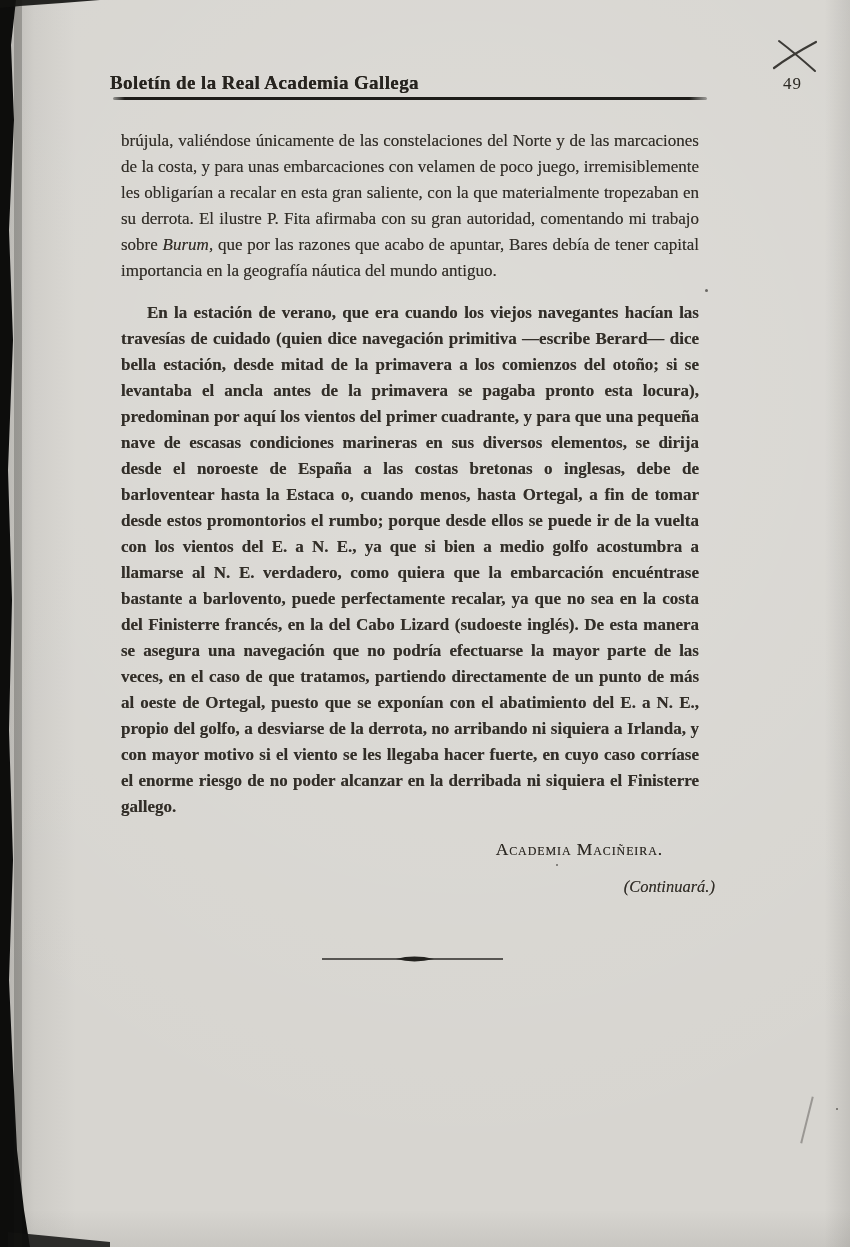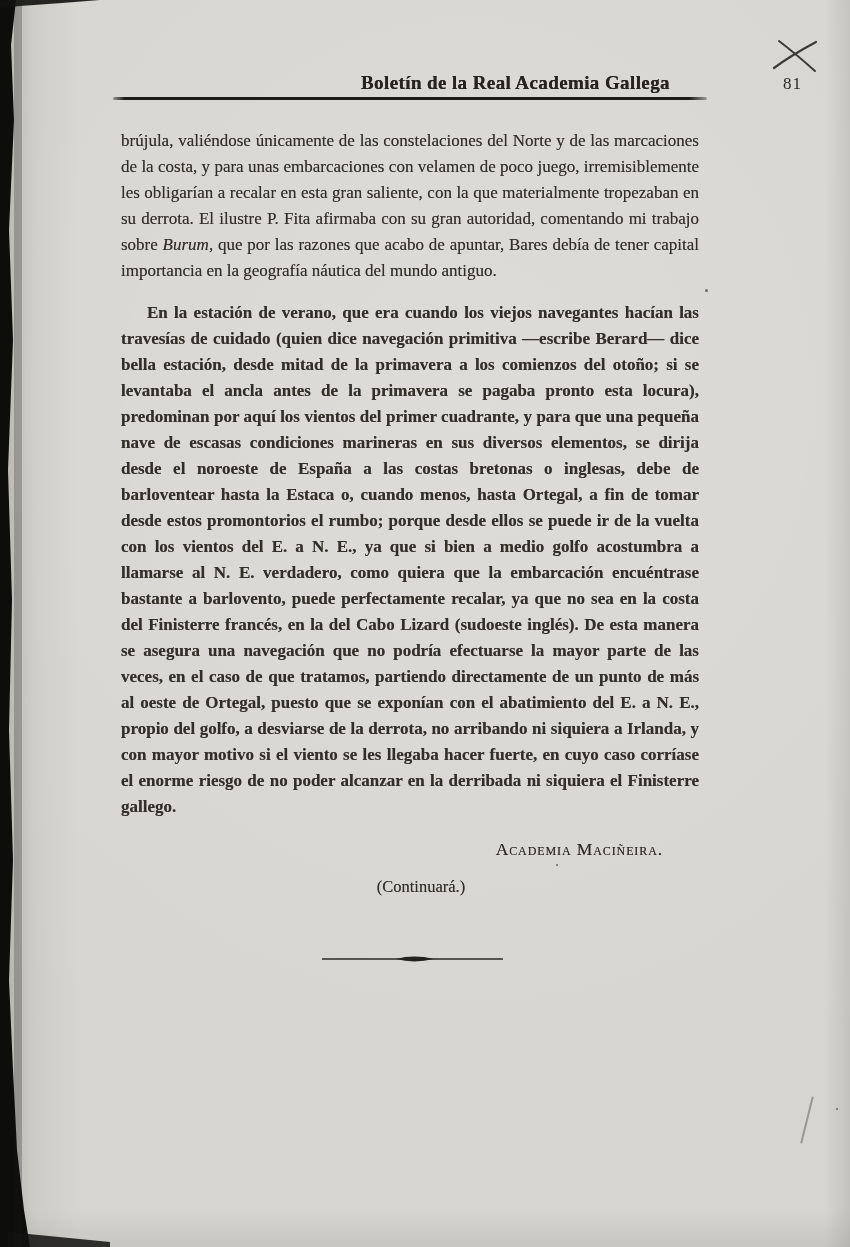--- a/index.html
+++ b/index.html
@@ -24,21 +24,21 @@
   
   .binding-svg { position: absolute; left: 0; top: 0; }
 
   
   .x-mark { position: absolute; left: 770px; top: 38px; }
 
   
   .header-row {
     position: absolute;
     left: 110px; top: 72px; width: 560px;
-    text-align: right;
+    text-align: left;
   }
   .journal-title {
     font-weight: 700;
     font-size: 19px;
     letter-spacing: 0.4px;
     color: #27241f;
     text-shadow: 0 0 0.5px #27241f;
     white-space: nowrap;
   }
   .page-number {
@@ -74,22 +74,23 @@
   .signature {
     margin: 9px 52px 0 0;
     text-align: right;
     font-variant: small-caps;
     letter-spacing: 0.9px;
     font-size: 17.5px;
     color: #2c2822;
   }
   .continuation {
     margin: 12px 0 0 22px;
+    font-style: italic;
     font-size: 16.5px;
-    text-align: center;
+    text-align: right;
   }
 
   
   .divider { position: absolute; left: 320px; top: 952px; }
 
   
   .speck { position: absolute; border-radius: 50%; background: rgba(45,42,38,0.65); }
   .speck-1 { left: 705px; top: 289px; width: 3px; height: 3px; }
   .speck-2 { left: 556px; top: 864px; width: 2px; height: 2px; }
   .speck-3 { left: 836px; top: 1108px; width: 2px; height: 2px; }
@@ -114,21 +115,21 @@
   </svg>
 
   <svg class="x-mark" width="52" height="38" viewBox="0 0 52 38" aria-hidden="true">
     <path d="M4 30 Q20 18 46 4" stroke="#3c3a36" stroke-width="2.2" fill="none" stroke-linecap="round"></path>
     <path d="M9 3 Q26 16 45 33" stroke="#3c3a36" stroke-width="2" fill="none" stroke-linecap="round"></path>
   </svg>
 
   <div class="header-row">
     <span class="journal-title">Boletín de la Real Academia Gallega</span>
   </div>
-  <span class="page-number">81</span>
+  <span class="page-number">49</span>
   <div class="header-rule"></div>
 
   <div class="body-copy">
     <p class="para"><span>brújula, valiéndose únicamente de las constelaciones del Norte y de las marcaciones de la costa, y para unas embarcaciones con velamen de poco juego, irremisiblemente les obligarían a recalar en esta gran saliente, con la que materialmente tropezaban en su derrota. El ilustre P. Fita afirmaba con su gran autoridad, comentando mi trabajo sobre </span><span class="italic-term">Burum,</span><span> que por las razones que acabo de apuntar, Bares debía de tener capital importancia en la geografía náutica del mundo antiguo.</span></p>
     <p class="para indent">En la estación de verano, que era cuando los viejos navegantes hacían las travesías de cuidado (quien dice navegación primitiva —escribe Berard— dice bella estación, desde mitad de la primavera a los comienzos del otoño; si se levantaba el ancla antes de la primavera se pagaba pronto esta locura), predominan por aquí los vientos del primer cuadrante, y para que una pequeña nave de escasas condiciones marineras en sus diversos elementos, se dirija desde el noroeste de España a las costas bretonas o inglesas, debe de barloventear hasta la Estaca o, cuando menos, hasta Ortegal, a fin de tomar desde estos promontorios el rumbo; porque desde ellos se puede ir de la vuelta con los vientos del E. a N. E., ya que si bien a medio golfo acostumbra a llamarse al N. E. verdadero, como quiera que la embarcación encuéntrase bastante a barlovento, puede perfectamente recalar, ya que no sea en la costa del Finisterre francés, en la del Cabo Lizard (sudoeste inglés). De esta manera se asegura una navegación que no podría efectuarse la mayor parte de las veces, en el caso de que tratamos, partiendo directamente de un punto de más al oeste de Ortegal, puesto que se exponían con el abatimiento del E. a N. E., propio del golfo, a desviarse de la derrota, no arribando ni siquiera a Irlanda, y con mayor motivo si el viento se les llegaba hacer fuerte, en cuyo caso corríase el enorme riesgo de no poder alcanzar en la derribada ni siquiera el Finisterre gallego.</p>
     <p class="signature">Academia Maciñeira.</p>
     <p class="continuation">(Continuará.)</p>
   </div>
 
   <svg class="divider" width="185" height="14" viewBox="0 0 185 14" aria-hidden="true">

